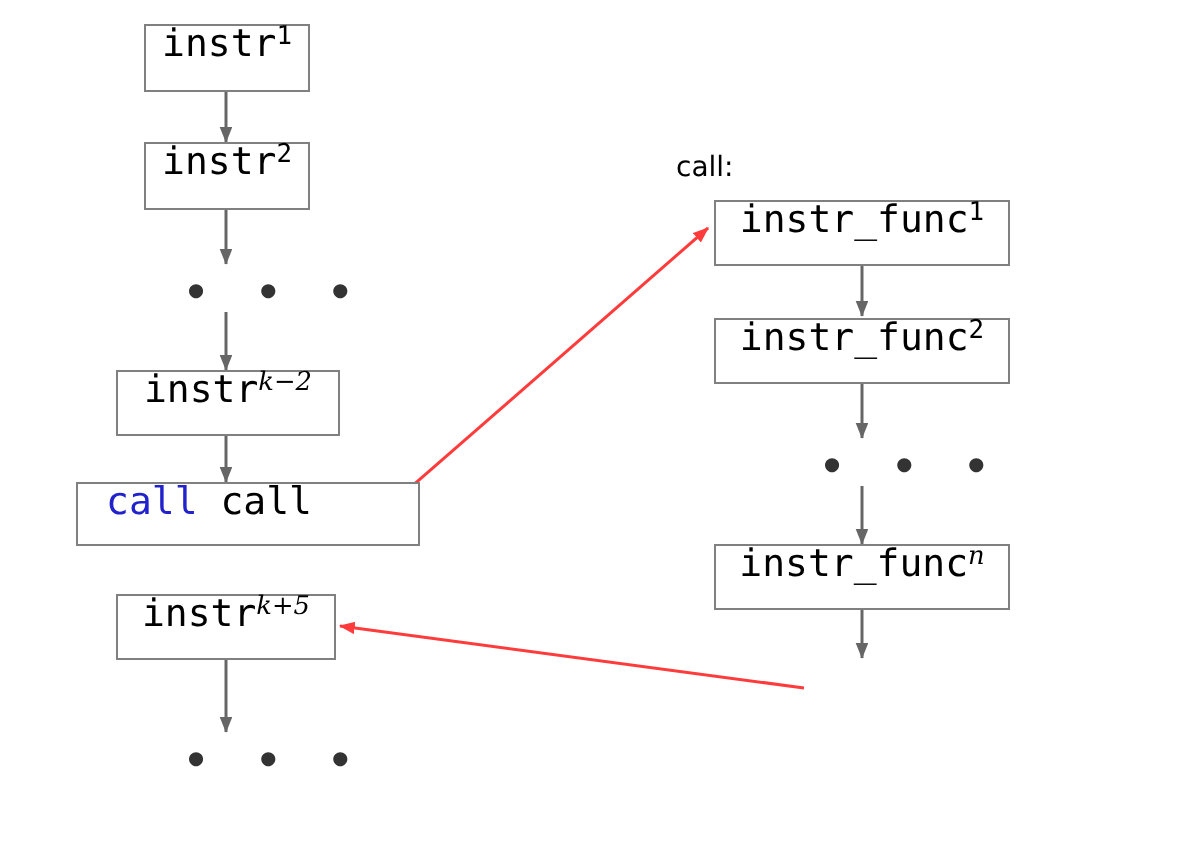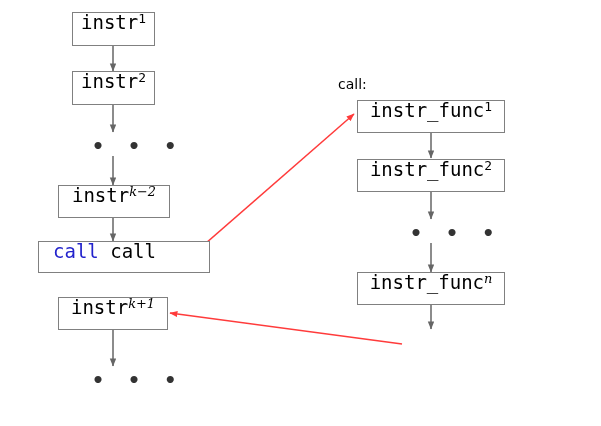--- a/index.html
+++ b/index.html
@@ -97,21 +97,21 @@
   </div>
 
   <div class="node" style="left:38px;top:241px;width:172px;height:32px;justify-content:flex-start;padding-left:14px;">
     <span class="kw">call</span>
       <span>&nbsp;</span>
       <span>call</span>
   </div>
 
   <div class="node" style="left:58px;top:297px;width:110px;height:33px;">
     <span class="txt">instr</span>
-      <sub>k+1</sub>
+      <sub>k+5</sub>
   </div>
 
   <div class="dots" style="left:92px;top:370px;">• • •</div>
 
   <div class="caption" style="left:338px;top:76px;">call:</div>
 
   <div class="node" style="left:357px;top:100px;width:148px;height:33px;">
     <span class="txt">instr_func</span>
       <sub class="num">1</sub>
   </div>

